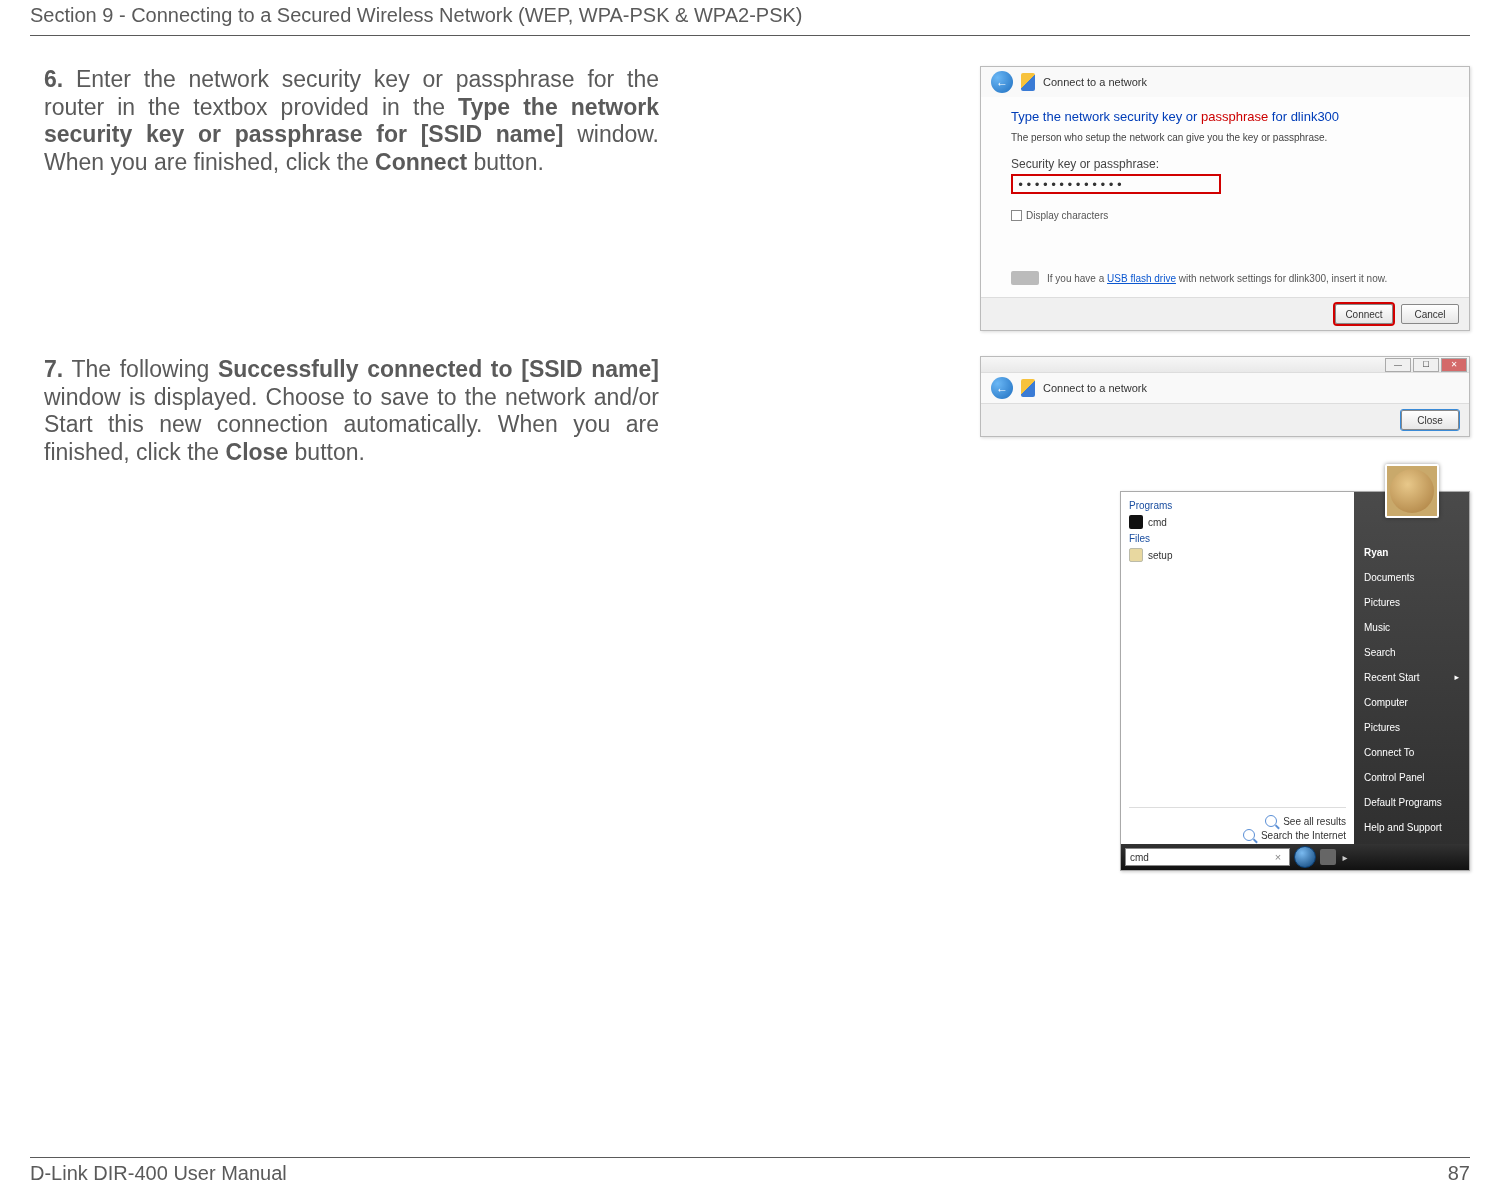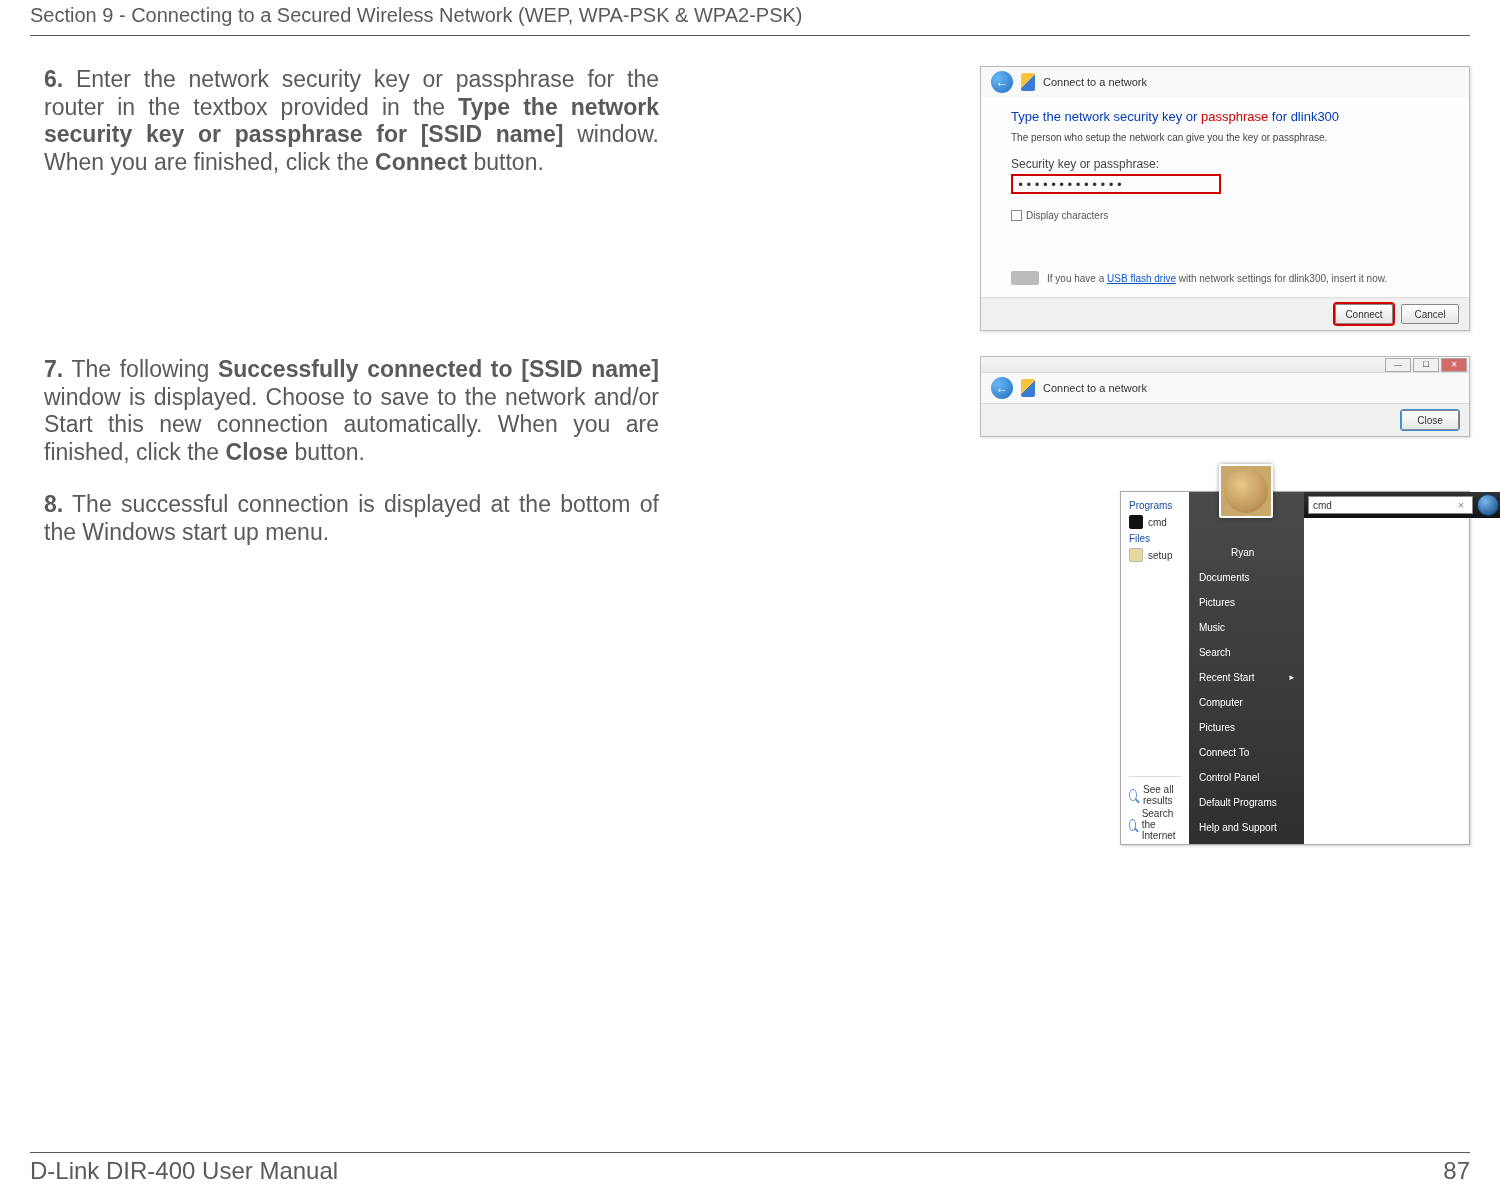--- a/index.html
+++ b/index.html
@@ -112,20 +112,21 @@
     
     .startmock {
       width: 350px;
       background:#fff;
       border:1px solid #aaa;
       box-shadow:1px 1px 3px rgba(0,0,0,0.2);
       font-family:"Segoe UI",Tahoma,sans-serif;
       font-size:10px;
       color:#333;
       display:flex;
+      flex-direction:column;
     }
     .sm-body { display:flex; }
     .sm-left { flex:1; background:#fff; padding:6px 8px 2px 8px; display:flex;flex-direction:column; }
     .sm-right { width:115px; background:linear-gradient(#4a4a4a,#2f2f2f); color:#fff; padding:50px 10px 6px 10px; display:flex;flex-direction:column;gap:4px; position:relative;}
     .sm-right .item { font-size:10px; padding:5px 0;}
     .avatar { position:absolute; top:-28px; left:50%; transform:translateX(-50%); width:54px;height:54px;border:2px solid #fff;box-shadow:0 0 4px rgba(0,0,0,0.4);background:#c9a96b; border-radius:2px; display:flex;align-items:center;justify-content:center; }
     .avatar-inner{width:44px;height:44px;border-radius:50%;background:radial-gradient(circle at 40% 35%, #e8c88a, #a87b3c);}
     .sm-heading { color:#1a4ea0; font-size:10px; margin:2px 0 2px 0;}
     .sm-item { display:flex;align-items:center;gap:5px;padding:2px 0; }
     .ico { width:14px;height:14px;background:#555;border-radius:2px;flex-shrink:0; }
@@ -141,21 +142,21 @@
     .orb{width:22px;height:22px;border-radius:50%;background:radial-gradient(circle at 35% 30%, #7abaf0, #0a3f75);border:1px solid #0a3f75;}
     .sys-icon{width:16px;height:16px;background:#666;border-radius:2px;}
     .footer {
       position: absolute;
       bottom: 8px;
       left: 30px;
       right: 30px;
       border-top: 1px solid #5a5a5a;
       display: flex;
       justify-content: space-between;
-      font-size: 24px;
+      font-size: 20px;
       color: #5a5a5a;
       padding-top: 4px;
     }
     .step8-wrap .step-image { padding-left: 120px; justify-content:flex-start; margin-left:auto; flex:0 0 auto;}
     .step8-wrap { margin-top:10px;}
     .row-caret{font-size:9px;margin-left:auto;}
   </style>
 </head>
 <body>
 
@@ -217,23 +218,20 @@
           <span>Connect to a network</span>
         </div>
         <div class="btnbar">
           <div class="winbtn blue-ring">Close</div>
         </div>
       </div>
     </div>
   </div>
 
   <div class="step-row step8-wrap">
-    <div class="step-text">
-      <span class="num">8.</span><span> The successful connection is displayed at the bottom of the Windows start up menu.</span>
-    </div>
     <div class="step-image" style="justify-content:flex-start;padding-left:130px;">
       <div class="startmock">
         <div class="sm-body">
           <div class="sm-left">
             <div class="sm-heading">Programs</div>
             <div class="sm-item">
               <div class="ico cmd"></div>
               <span>cmd</span>
             </div>
             <div class="sm-heading">Files</div>
@@ -249,21 +247,21 @@
             </div>
             <div class="search-row">
               <div class="mag"></div>
               <span>Search the Internet</span>
             </div>
           </div>
           <div class="sm-right">
             <div class="avatar">
                 <div class="avatar-inner"></div>
               </div>
-            <div class="item" style="font-weight:normal;margin-left:32px;">Ryan</div>
+            <div class="item" style="font-weight:bold;">Ryan</div>
             <div class="item">Documents</div>
             <div class="item">Pictures</div>
             <div class="item">Music</div>
             <div class="item">Search</div>
             <div class="item" style="display:flex;">
                 <span>Recent Start</span>
                 <span class="row-caret">▸</span>
               </div>
             <div class="item">Computer</div>
             <div class="item">Pictures</div>

